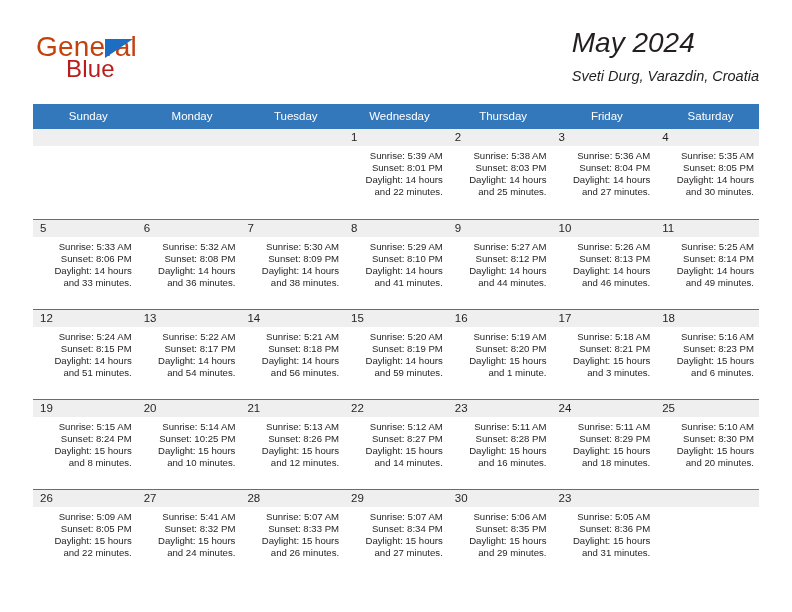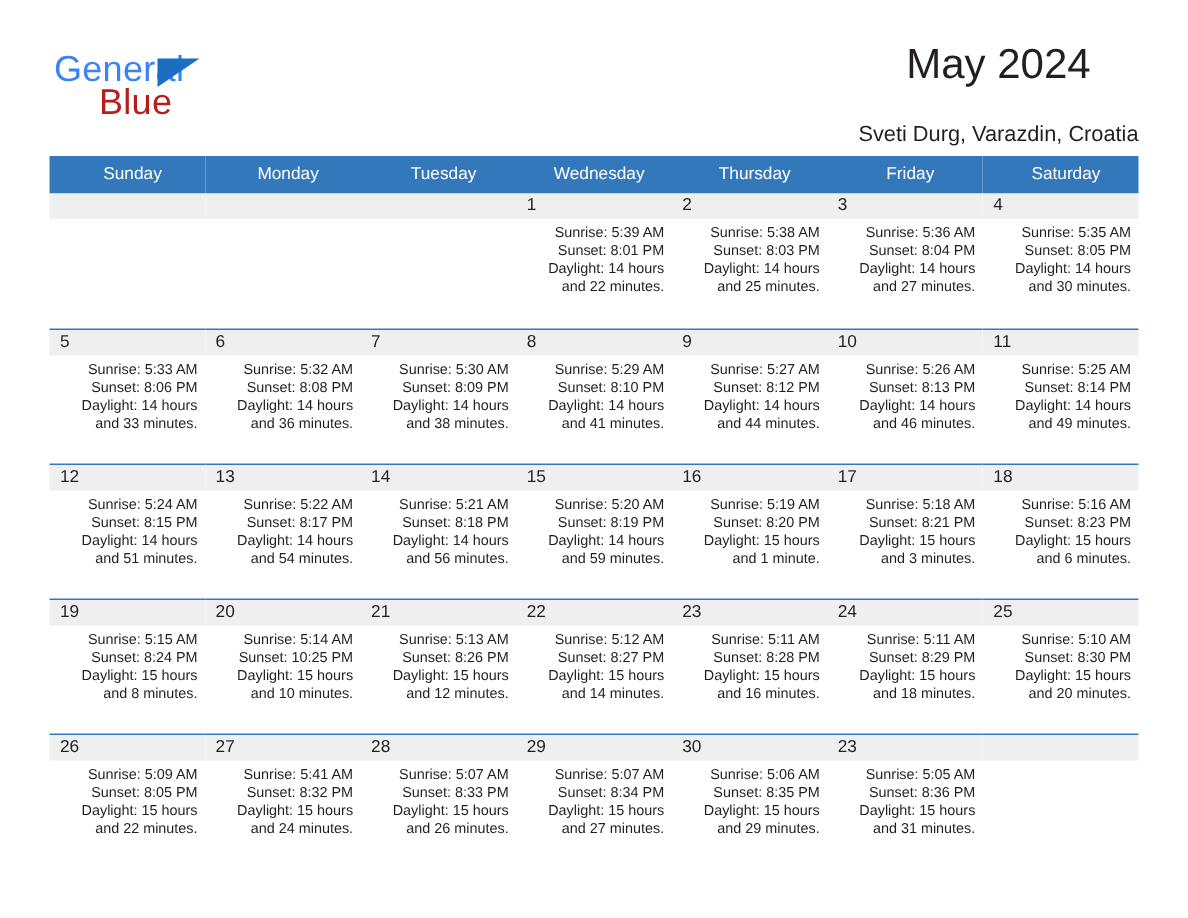--- a/index.html
+++ b/index.html
@@ -32,23 +32,23 @@
     position: absolute;
     left: 3px;
     top: 8px;
     width: 200px;
     height: 56px;
   }
   .logo-general {
     position: absolute;
     left: 0;
     top: 0;
-    font-size: 24px;
+    font-size: 28px;
     letter-spacing: 0.2px;
-    color: #3b82f6;
+    color: #c2410c;
     font-weight: 400;
     line-height: 26px;
   }
   .logo-tri {
     position: absolute;
     left: 69px;
     top: 5px;
     width: 0;
     height: 0;
     border-left: 28px solid #1b6ec2;
@@ -61,31 +61,32 @@
     font-size: 24px;
     letter-spacing: 0.2px;
     color: #b91c1c;
     font-weight: 400;
     line-height: 26px;
   }
   .title-wrap {
     position: absolute;
     right: 0;
     top: 0;
-    text-align: center;
+    text-align: left;
+    font-style: italic;
   }
   .cal-title {
     font-size: 28px;
     font-weight: 400;
     color: #231f20;
     line-height: 34px;
     white-space: nowrap;
   }
   .cal-subtitle {
-    margin-top: 21px;
+    margin-top: 7px;
     font-size: 14.5px;
     font-weight: 400;
     color: #231f20;
     line-height: 18px;
     white-space: nowrap;
   }
 
   
   .calendar {
     position: absolute;

